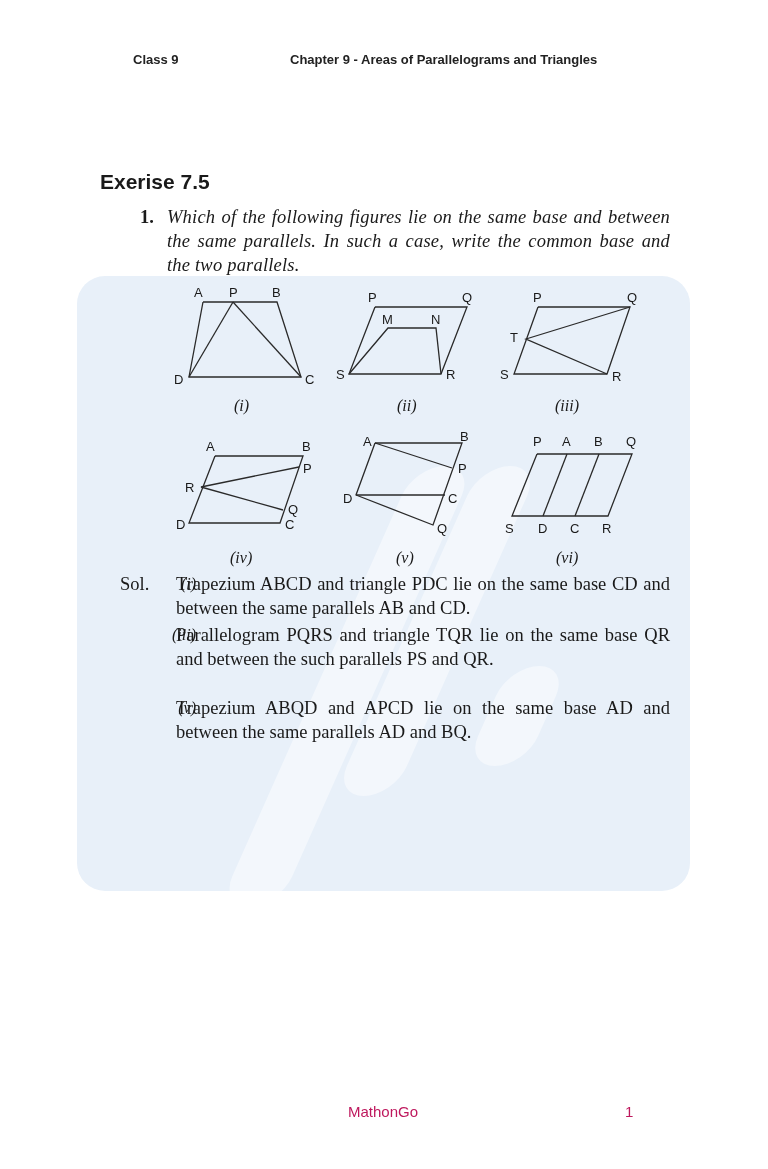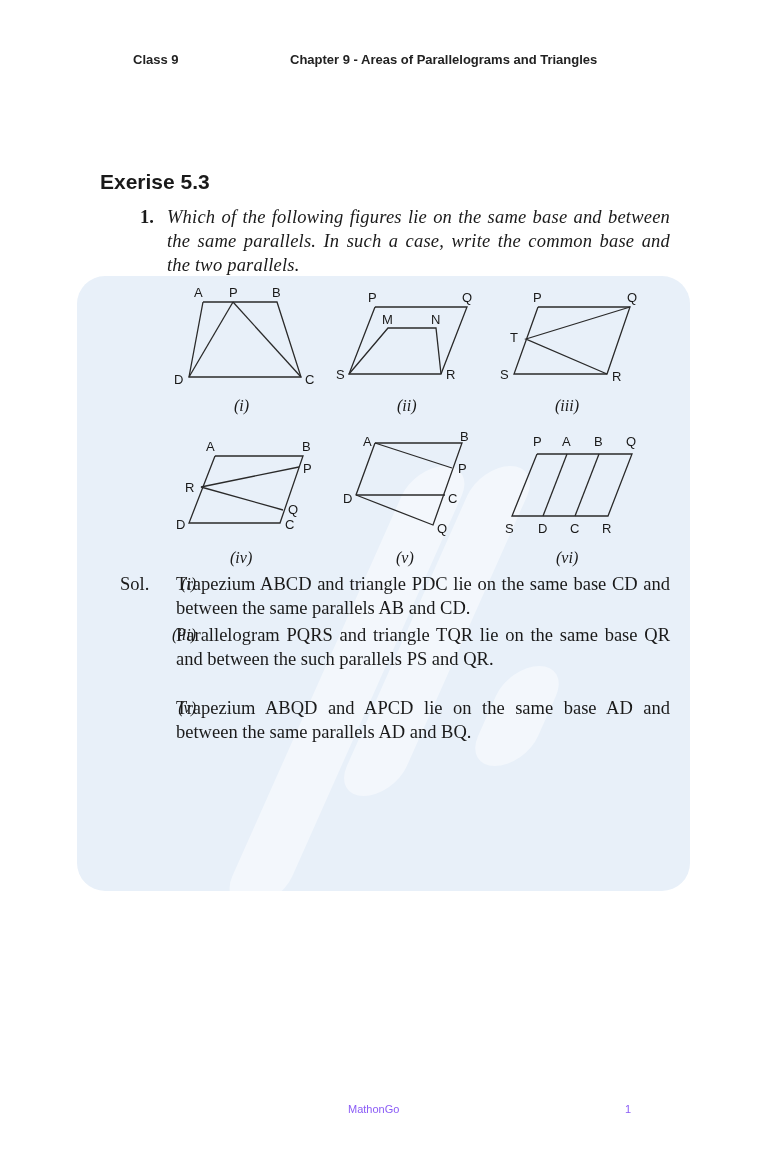--- a/index.html
+++ b/index.html
@@ -14,31 +14,31 @@
   .panel { position:absolute; left:77px; top:276px; width:613px; height:615px; background:#e8f0f9; border-radius:28px; overflow:hidden; }
   .wm { position:absolute; background:#f3f7fc; border-radius:40px; transform:skewX(-24deg); }
   .figs { position:absolute; left:0; top:0; width:768px; height:600px; }
   .figs svg text { font-family:"Liberation Sans", sans-serif; font-size:13px; fill:#1a1a1a; }
   .figs svg .cap { font-family:"Liberation Serif", serif; font-style:italic; font-size:16px; }
   .sol { position:absolute; left:0; top:0; font-family:"Liberation Serif", serif; font-size:18.5px; line-height:24px; color:#1a1a1a; }
   .sol-label { position:absolute; left:120px; top:572px; font-weight:normal; }
   .sol-item { position:absolute; left:160px; width:510px; }
   .sol-item .roman { position:absolute; width:36px; text-align:right; font-style:italic; font-size:16px; }
   .sol-item .stext { margin-left:16px; text-align:justify; text-align-last:left; }
-  .footer { position:absolute; top:1103px; font-size:11px; color:#8b5cf6; }
+  .footer { position:absolute; top:1103px; font-size:15px; color:#be185d; }
   .footer-left { left:348px; }
   .footer-right { left:625px; }
 </style>
 </head>
 <body>
 
 <div class="hdr hdr-left">Class 9</div>
 <div class="hdr hdr-right">Chapter 9 - Areas of Parallelograms and Triangles</div>
 
-<div class="ex-title">Exerise 5.3</div>
+<div class="ex-title">Exerise 7.5</div>
 
 <div class="question">
   <span class="num">1.</span>
   <div class="qtext">Which of the following figures lie on the same base and between the same parallels. In such a case, write the common base and the two parallels.</div>
 </div>
 
 <div class="panel">
   <div class="wm" style="left:240px; top:190px; width:60px; height:440px;"></div>
   <div class="wm" style="left:330px; top:190px; width:60px; height:330px;"></div>
   <div class="wm" style="left:410px; top:390px; width:60px; height:100px; border-radius:30px;"></div>

